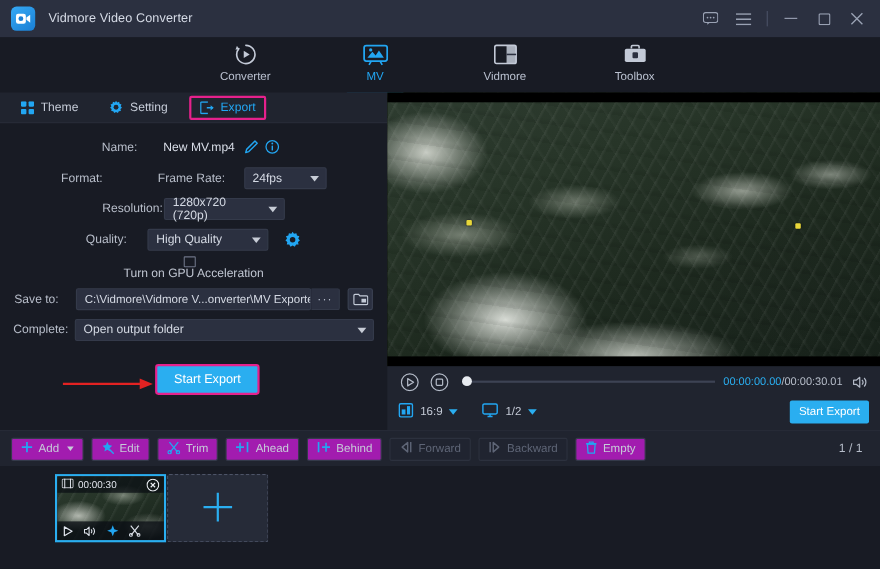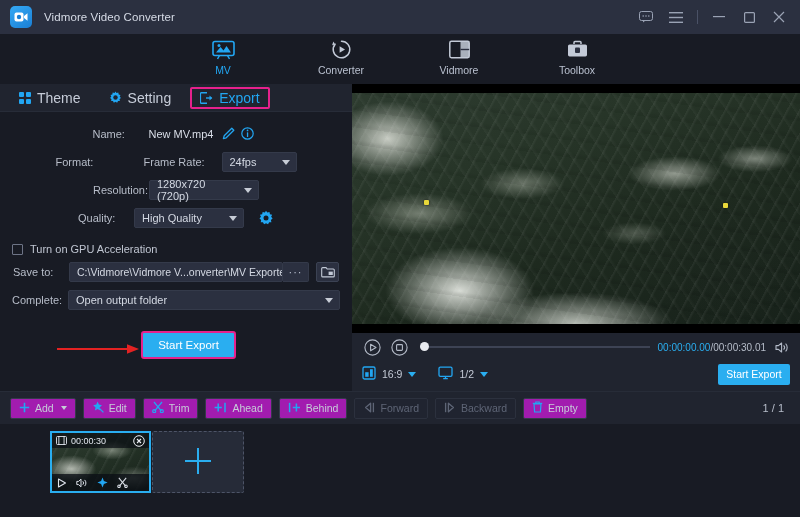--- a/index.html
+++ b/index.html
@@ -58,21 +58,21 @@
   .leftpane {
     position:absolute; left:0; top:84px; width:352px; height:307px;
     background:#181b24;
   }
   .subtabs {
     height:28px; background:#20242f; display:flex; align-items:center;
     border-bottom:1px solid #272c38;
   }
   .stab {
     display:flex; align-items:center; gap:6px; height:22px; padding:0 9px;
-    margin-left:10px; cursor:pointer; font-size:14px; color:#c6ccd8; position:relative;
+    margin-left:10px; cursor:pointer; font-size:11px; color:#c6ccd8; position:relative;
   }
   .stab.hl { color:#22a6f2; border:2px solid #e6218c; border-radius:2px; padding:0 8px; }
   .stab svg { display:block; }
 
   
   .form { padding:9px 12px 0 12px; }
   .row { display:flex; align-items:center; height:25px; margin-bottom:3px;justify-content:center; }
   .lbl { width:56px; font-size:11px; color:#b7bdc9; flex:none; }
   .val-name { font-size:11px; color:#d9dee8; margin-right:8px; }
   .ic-btn { display:flex; align-items:center; justify-content:center; cursor:pointer; margin-right:6px; }
@@ -89,21 +89,21 @@
   }
   .w-fmt { width:110px; }
   .w-res { width:110px; }
   .w-qal { width:110px; }
   .w-fps { width:75px; }
   .w-cmp { width:277px; }
   .lbl-fr { width:78px; margin-left:32px; font-size:11px; color:#b7bdc9; }
 
   .gear { margin-left:14px; cursor:pointer; display:flex; }
 
-  .chkrow { display:flex; align-items:flex-end; height:22px; margin:2px 0 4px 0; }
+  .chkrow { display:flex; align-items:center; height:22px; margin:2px 0 4px 0;flex-direction:column; }
   .chk {
     width:11px; height:11px; border:1px solid #6d7486; border-radius:1px;
     background:transparent; margin-right:7px; cursor:pointer;
   }
   .chktxt { font-size:11px; color:#c0c6d2; }
 
   .pathbox {
     width:214px; height:20px; background:#2b3040; border:1px solid #343a4a;
     border-radius:2px; display:flex; align-items:center; padding:0 7px;
     font-size:10.5px; color:#d4d9e3; white-space:nowrap; overflow:hidden;
@@ -282,41 +282,41 @@
       <div class="wbtn" style="margin-right:6px">
         <svg width="12" height="12" viewBox="0 0 12 12">
             <path d="M1 1 L11 11 M11 1 L1 11" stroke="currentColor" stroke-width="1.2" fill="none"></path>
           </svg>
       </div>
     </div>
   </div>
 
   <div class="modbar">
 
+    <div class="mod">
+      <div class="mi">
+        <svg width="21" height="21" viewBox="0 0 21 21">
+          <path d="M10.5 2.2 a8.3 8.3 0 1 1 -6.4 3" fill="none" stroke="#c3cad7" stroke-width="1.5" stroke-linecap="round"></path>
+          <path d="M2.4 2.6 L4.2 5.6 L1.1 6.2 Z" fill="#c3cad7"></path>
+          <path d="M8.6 7.2 L14 10.5 L8.6 13.8 Z" fill="#c3cad7"></path>
+        </svg>
+      </div>
+      <div class="ml">Converter</div>
+    </div>
+
     <div class="mod active">
       <div class="mi">
         <svg width="23" height="21" viewBox="0 0 23 21">
           <rect x="1" y="2.5" width="21" height="14" rx="2" fill="none" stroke="#22a6f2" stroke-width="1.6"></rect>
           <path d="M4 13.5 L8.5 8 L11.5 11.5 L14.5 7 L19 13.5 Z" fill="#22a6f2"></path>
           <circle cx="7" cy="6.4" r="1.5" fill="#22a6f2"></circle>
           <path d="M7.5 16.5 L5.5 20 M15.5 16.5 L17.5 20" stroke="#22a6f2" stroke-width="1.5"></path>
         </svg>
       </div>
       <div class="ml">MV</div>
-    </div>
-
-    <div class="mod">
-      <div class="mi">
-        <svg width="21" height="21" viewBox="0 0 21 21">
-          <path d="M10.5 2.2 a8.3 8.3 0 1 1 -6.4 3" fill="none" stroke="#c3cad7" stroke-width="1.5" stroke-linecap="round"></path>
-          <path d="M2.4 2.6 L4.2 5.6 L1.1 6.2 Z" fill="#c3cad7"></path>
-          <path d="M8.6 7.2 L14 10.5 L8.6 13.8 Z" fill="#c3cad7"></path>
-        </svg>
-      </div>
-      <div class="ml">Converter</div>
     </div>
 
     <div class="mod">
       <div class="mi">
         <svg width="21" height="19" viewBox="0 0 21 19">
           <rect x="0.8" y="1.3" width="19.4" height="16.4" rx="1.6" fill="none" stroke="#c3cad7" stroke-width="1.5"></rect>
           <rect x="11.5" y="1.3" width="8.7" height="16.4" fill="#c3cad7" opacity=".85"></rect>
           <path d="M11.5 9.5 L20.2 9.5" stroke="#2b3040" stroke-width="1.4"></path>
         </svg>
       </div>

